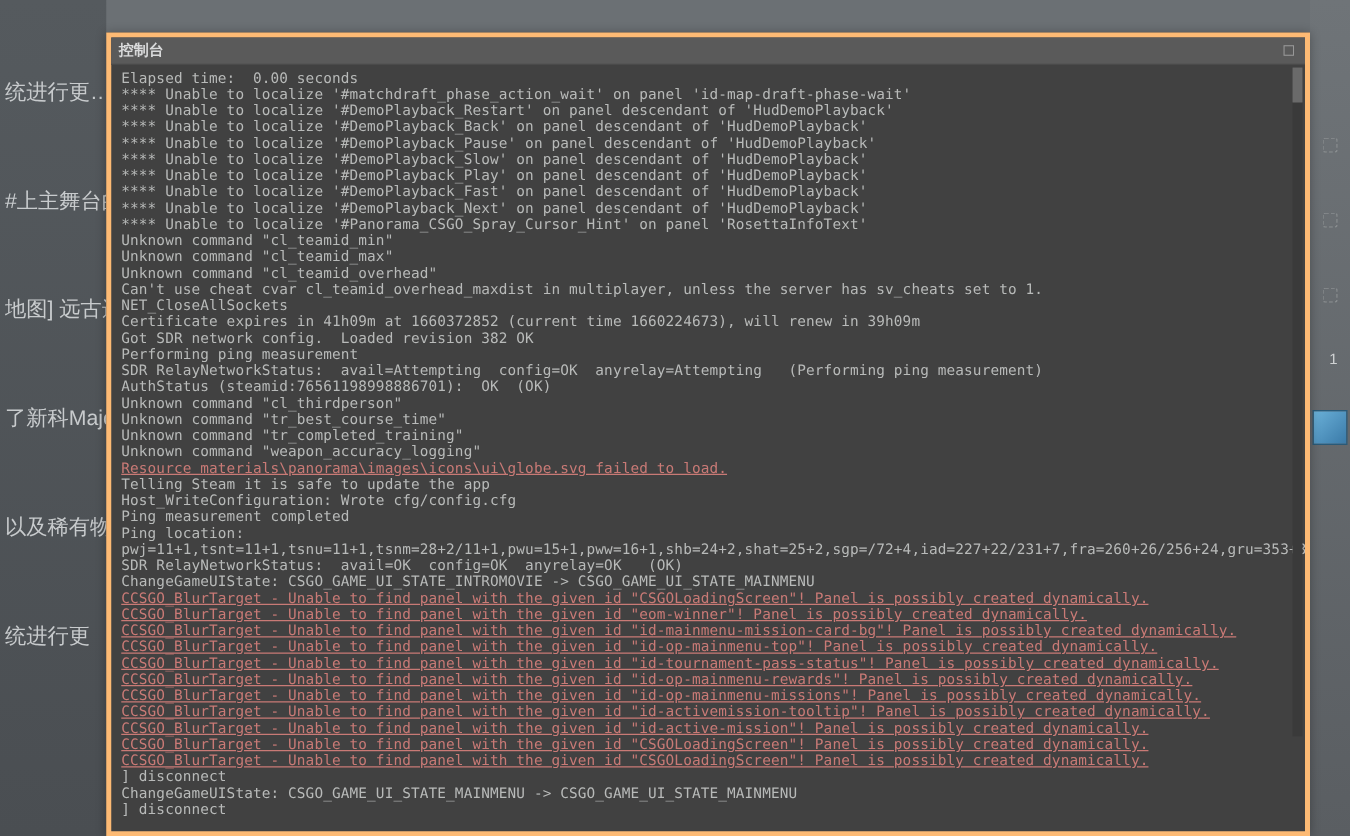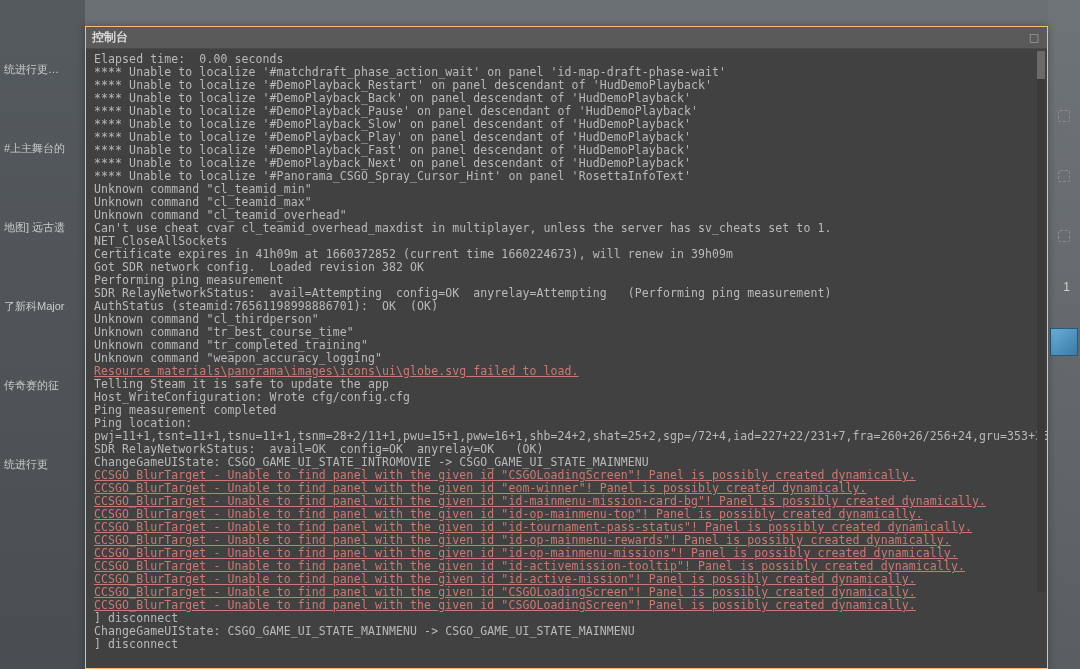--- a/index.html
+++ b/index.html
@@ -16,21 +16,21 @@
     position: absolute;
     left: 0;
     top: 0;
     width: 85px;
     height: 100%;
     background: linear-gradient(180deg, #555a5e 0%, #4a4e52 100%);
     padding-top: 60px;
   }
   .sidebar-item {
     color: #c8cbcd;
-    font-size: 11px;
+    font-size: 17px;
     padding: 2px 4px;
     margin-bottom: 60px;
     font-family: "Microsoft YaHei", sans-serif;
     white-space: nowrap;
     overflow: hidden;
     text-overflow: clip;
   }
   .right-panel {
     position: absolute;
     right: 0;
@@ -70,21 +70,21 @@
     background: linear-gradient(135deg, #6ab0d8 0%, #3a7aa8 100%);
     border: 1px solid #2a5a78;
   }
   .console-window {
     position: absolute;
     left: 85px;
     top: 26px;
     width: 963px;
     height: 643px;
     background: #414141;
-    border: 1px solid #fdba74;
+    border: 4px solid #fdba74;
     box-shadow: 0 0 8px rgba(0,0,0,0.3);
   }
   .console-titlebar {
     height: 22px;
     background: #5a5a5a;
     display: flex;
     align-items: center;
     justify-content: space-between;
     padding: 0 6px;
     border-bottom: 1px solid #4a4a4a;
@@ -139,21 +139,21 @@
   }
 </style>
 </head>
 <body>
 
 <div class="sidebar">
   <div class="sidebar-item">统进行更…</div>
   <div class="sidebar-item">#上主舞台的</div>
   <div class="sidebar-item">地图] 远古遗</div>
   <div class="sidebar-item">了新科Major</div>
-  <div class="sidebar-item">传奇赛的征</div>
+  <div class="sidebar-item">以及稀有物</div>
   <div class="sidebar-item">统进行更</div>
 </div>
 
 <div class="right-panel">
   <div class="right-dots">
     <div class="right-dot"></div>
     <div class="right-dot"></div>
     <div class="right-dot"></div>
   </div>
   <div class="right-num">1</div>

